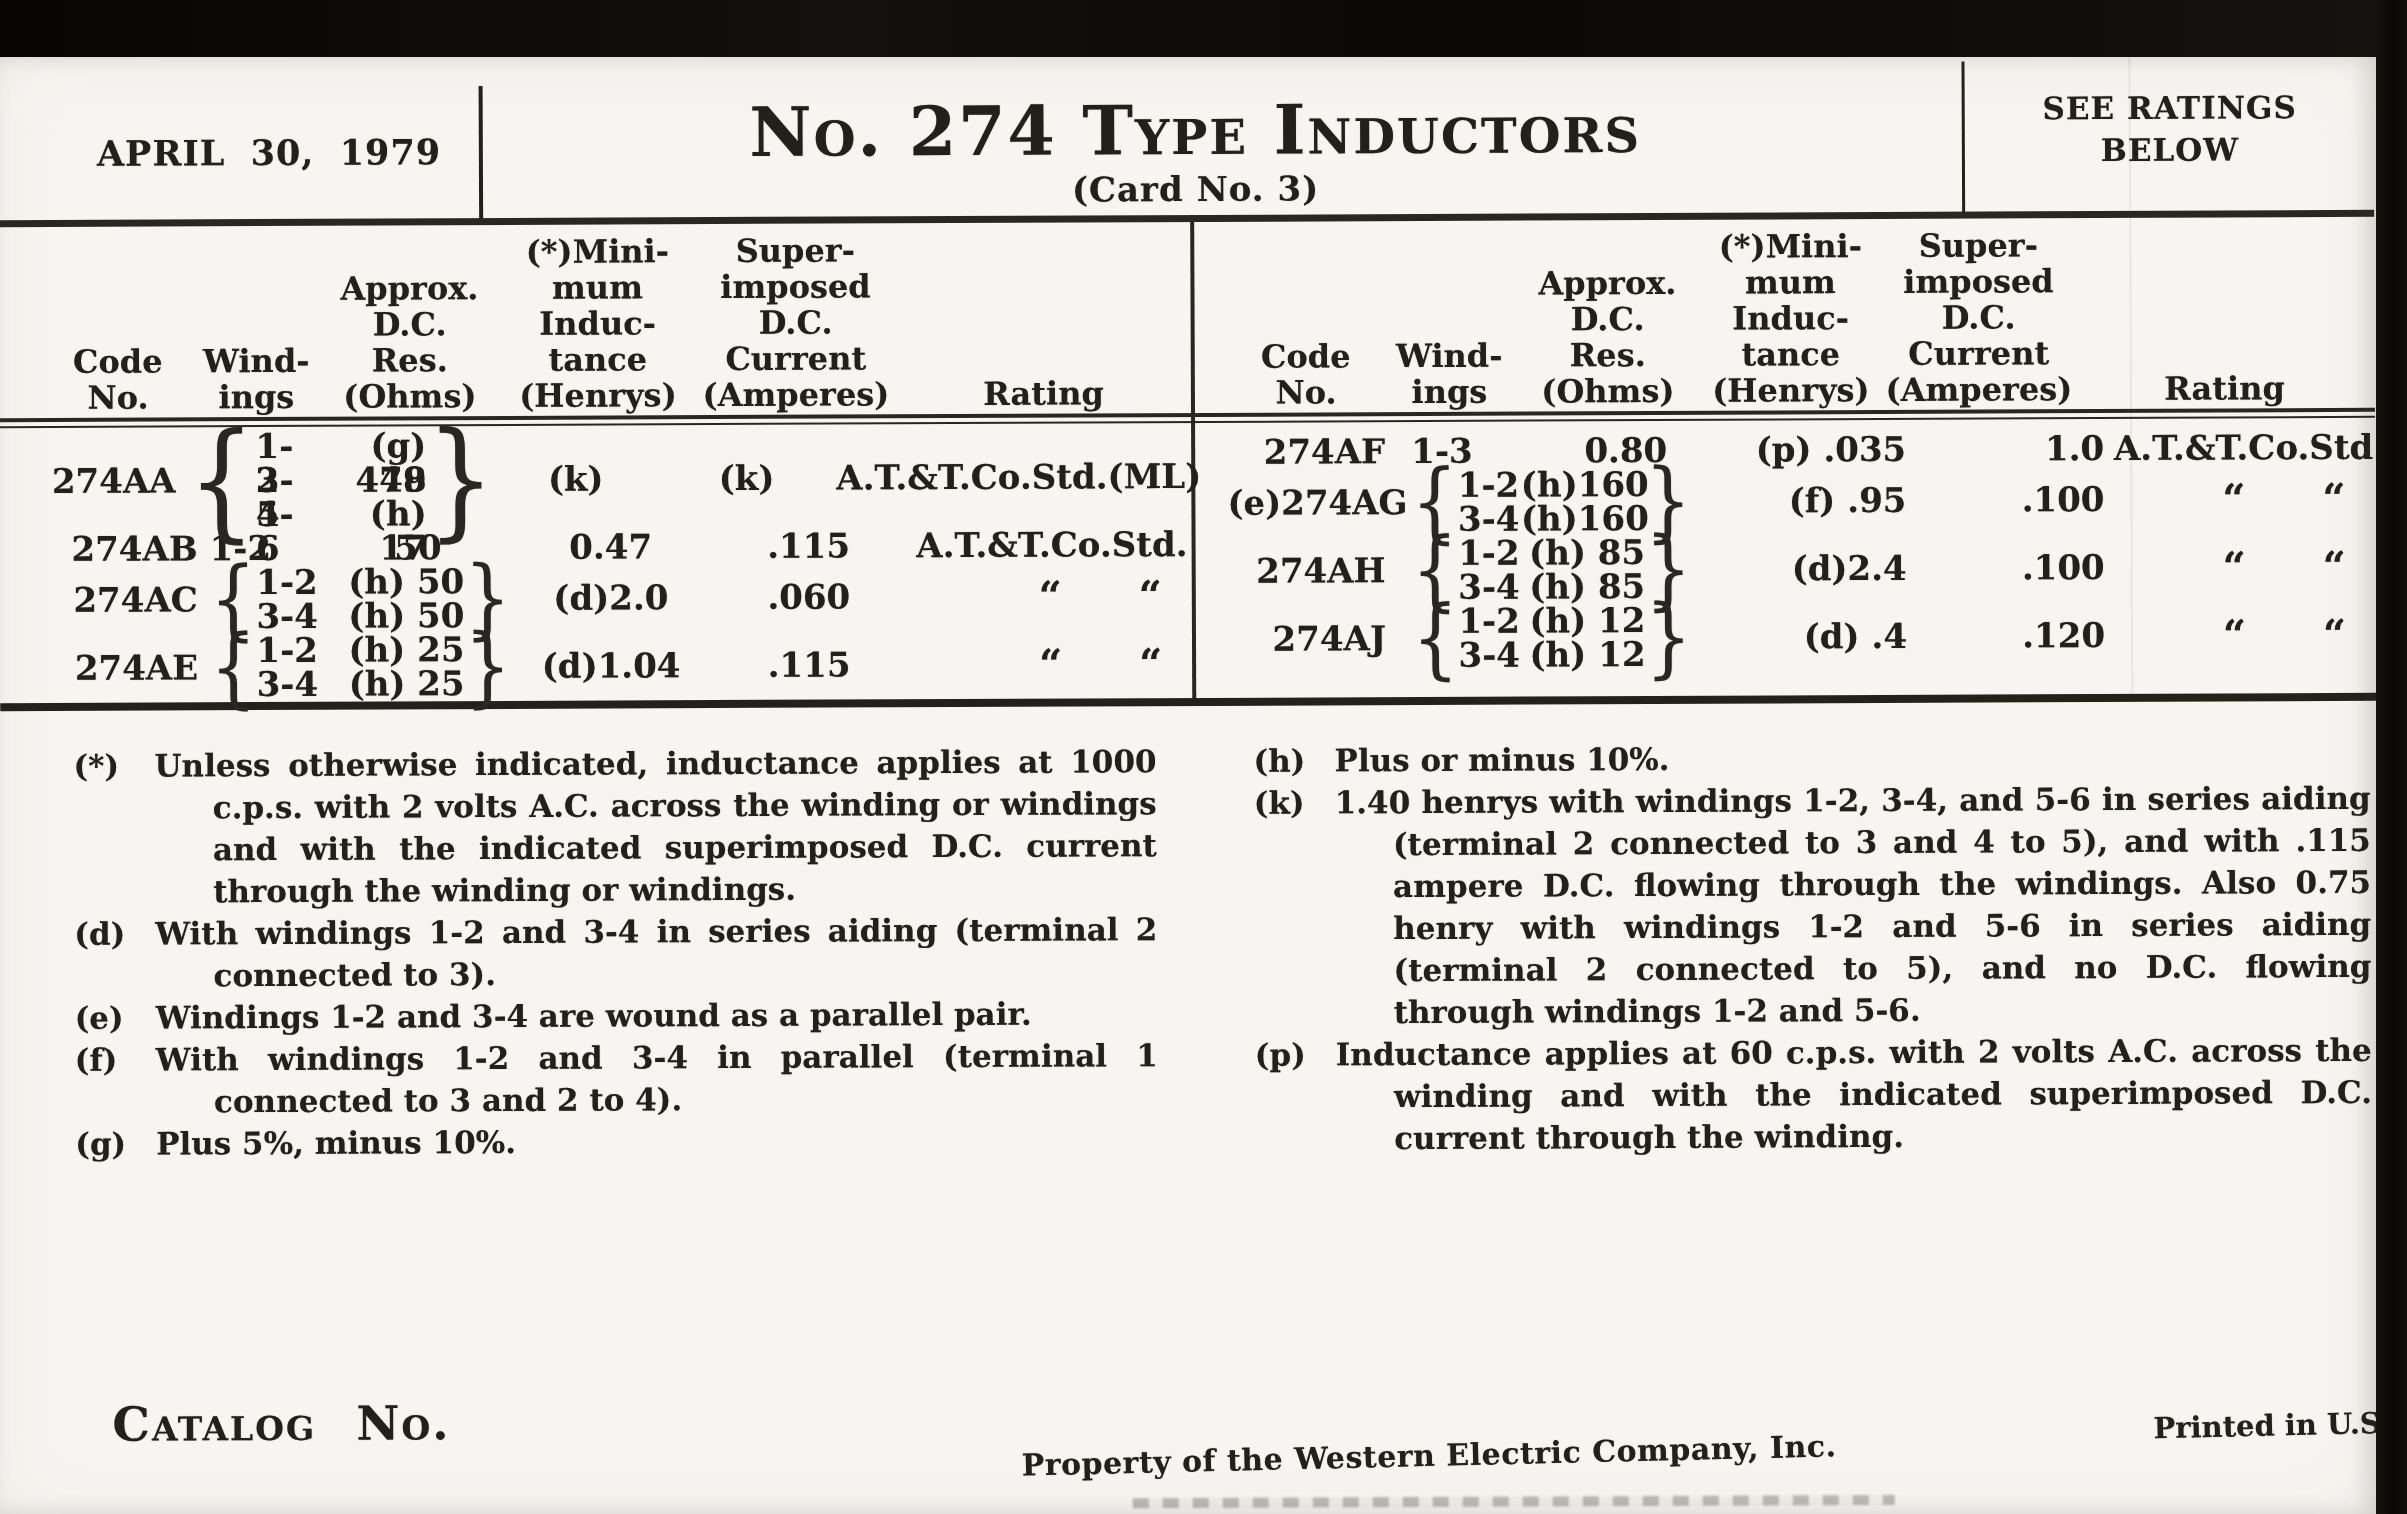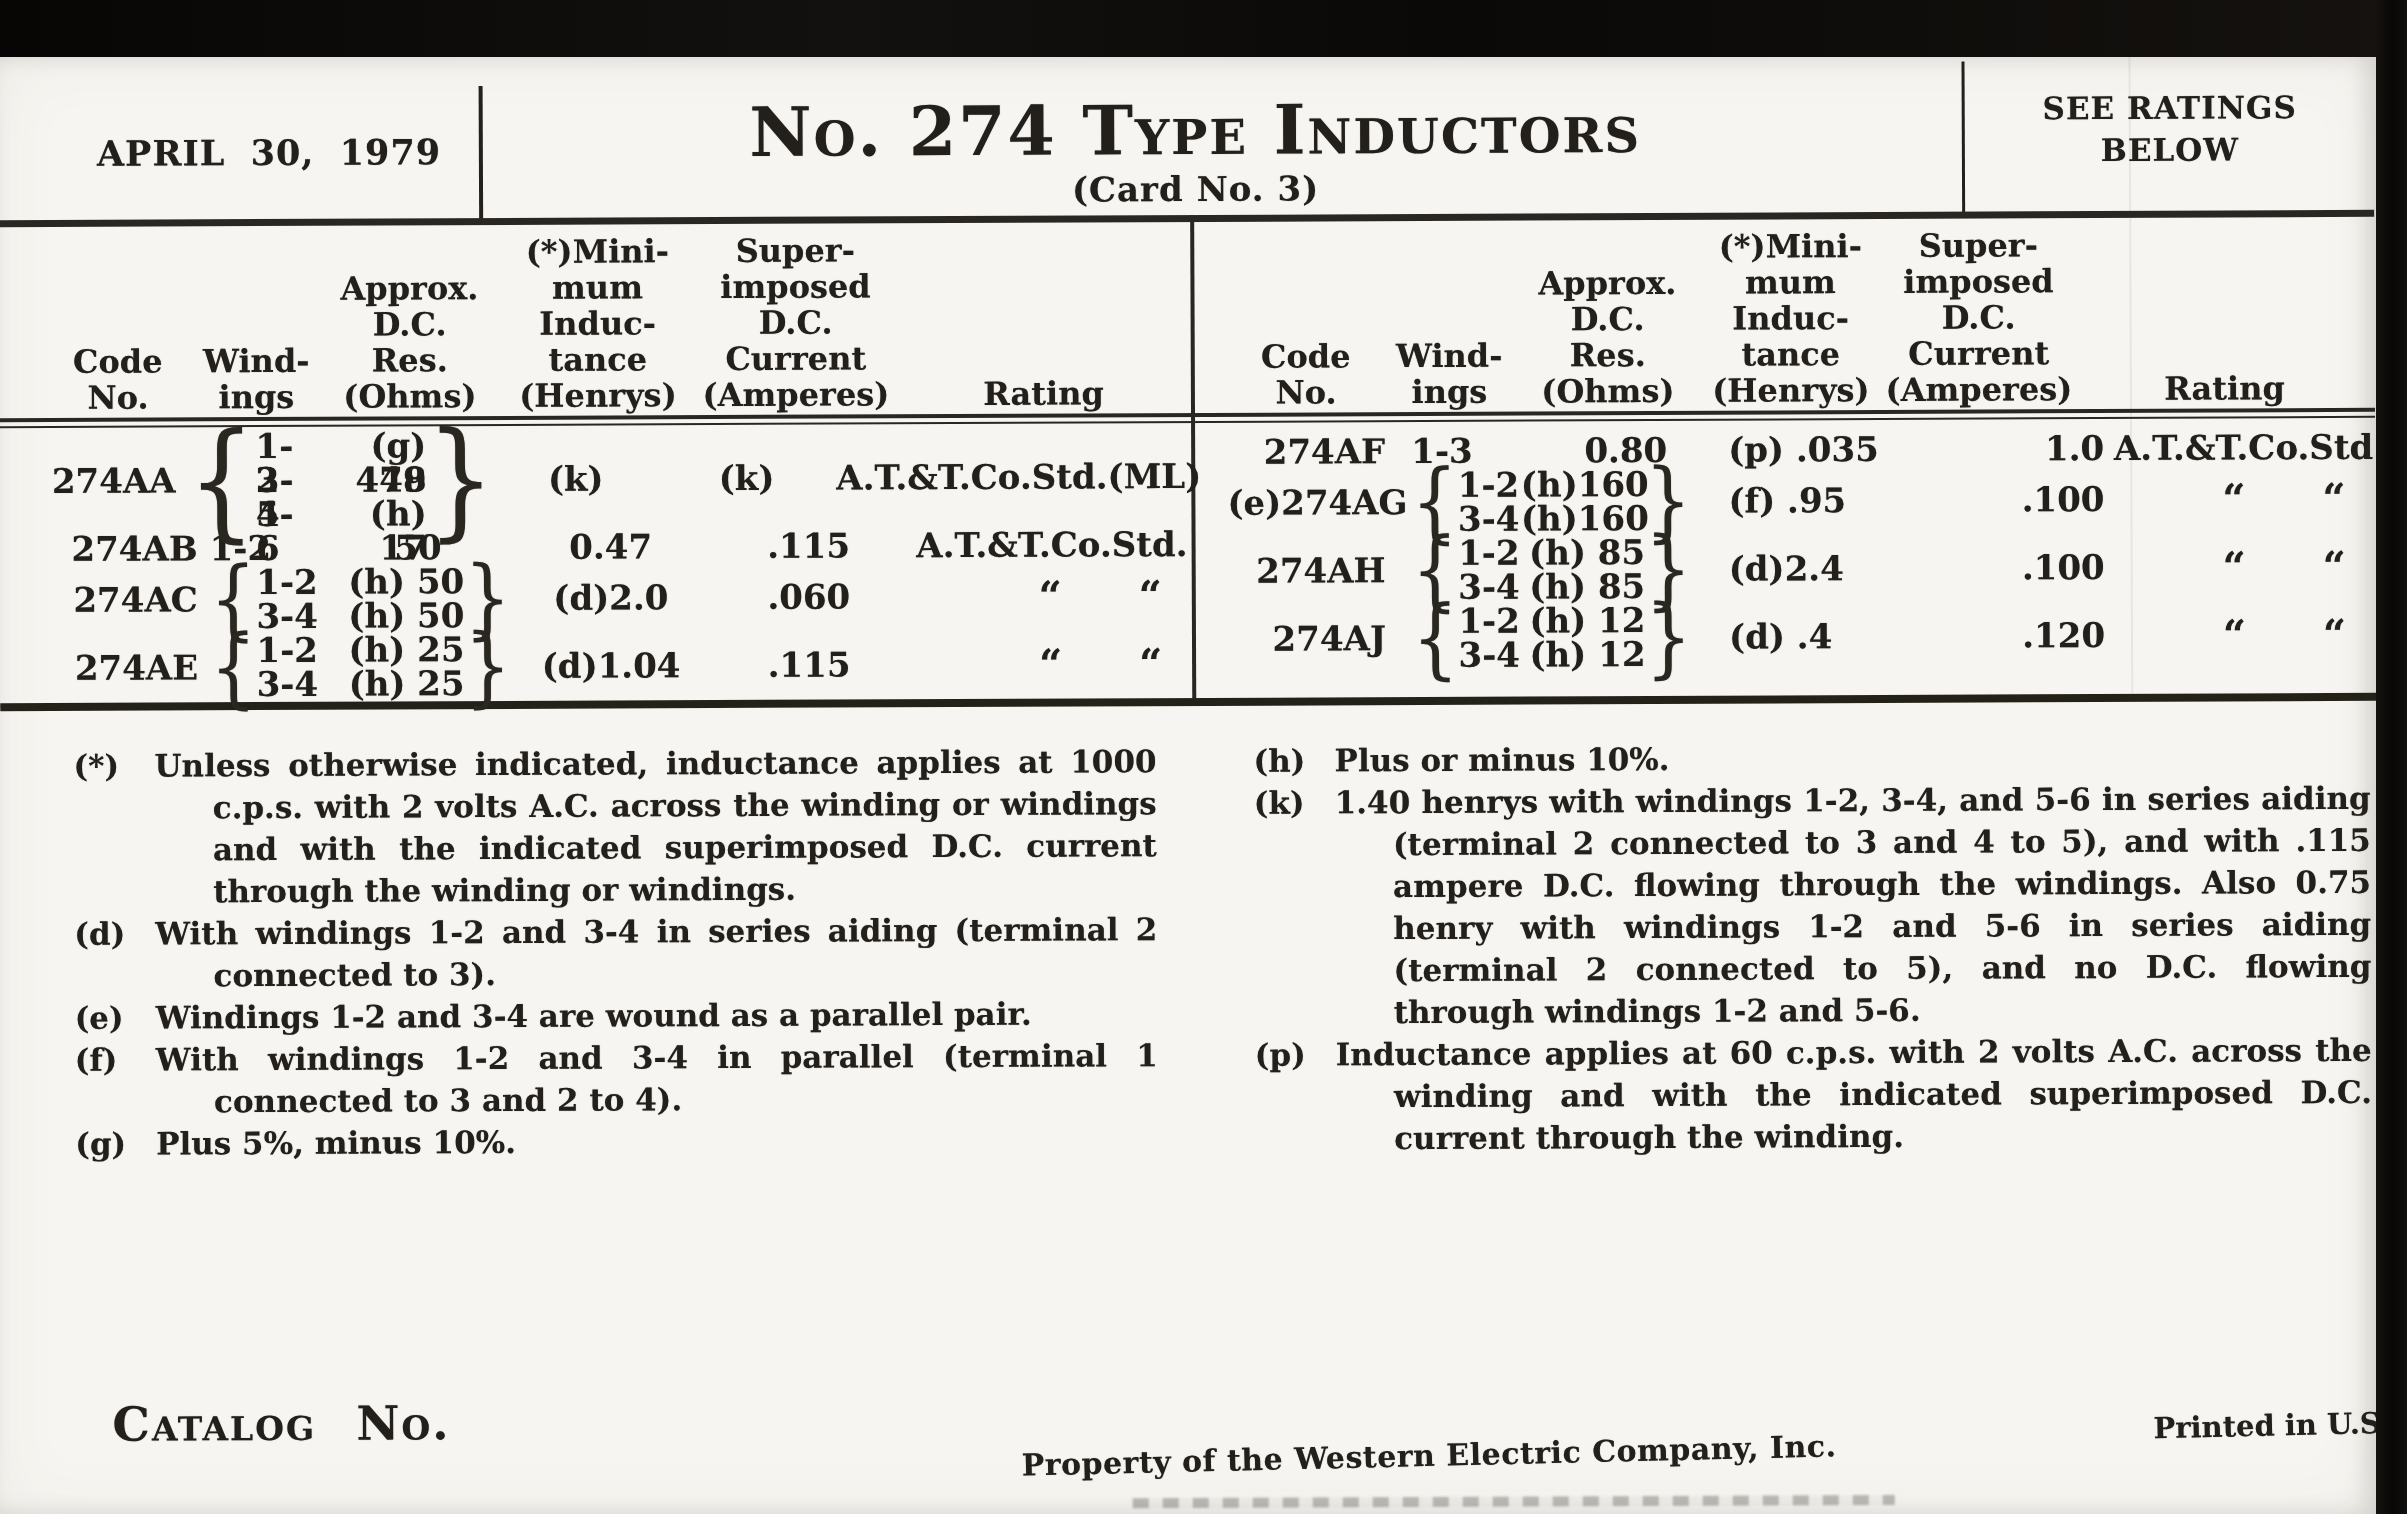--- a/index.html
+++ b/index.html
@@ -52,21 +52,21 @@
   .tbl-l .c-wg{width:307px;padding-left:12px;}
   .tbl-r .c-wg{width:317px;padding-left:26px;}
   .wcol span,.rcol span{display:block;height:34px;}
   .tbl-l .wcol{width:69px}.tbl-r .wcol{width:63px}
   .rcol{text-align:right;}
   .tbl-l .rcol{width:139px}.tbl-l .nob .rcol{width:163px}
   .tbl-r .rcol{width:124px}.tbl-r .nob .rcol{width:193px}
   .brace{font-weight:400;line-height:0;transform:scaleY(1.2);color:#2a2620;}
   .b2{font-size:73px}.b3{font-size:107px}
   .tbl-l .c-ind{width:188px;text-align:center}.tbl-l .c-cur{width:208px;text-align:center}
-  .tbl-r .c-ind{width:178px;text-align:left}.tbl-r .c-cur{width:198px;text-align:right}
+  .tbl-r .c-ind{width:178px;text-align:right}.tbl-r .c-cur{width:198px;text-align:right}
   .c-rat{flex:1;text-align:right;white-space:nowrap;}
   .c-rat.over{margin-right:-14px;}
   .ditto{display:flex;justify-content:flex-end;gap:77px;padding-right:26px;font-size:40px;}
 
   
   .fncol{position:absolute;top:683px;font-size:31px;line-height:42px;text-align:justify;}
   .fncol-l{left:73px;width:1083px;}
   .fncol-r{left:1253px;width:1117px;}
   .fn{padding-left:139px;text-indent:-139px;}
   .fn .mk{display:inline-block;width:81px;text-indent:0;}

